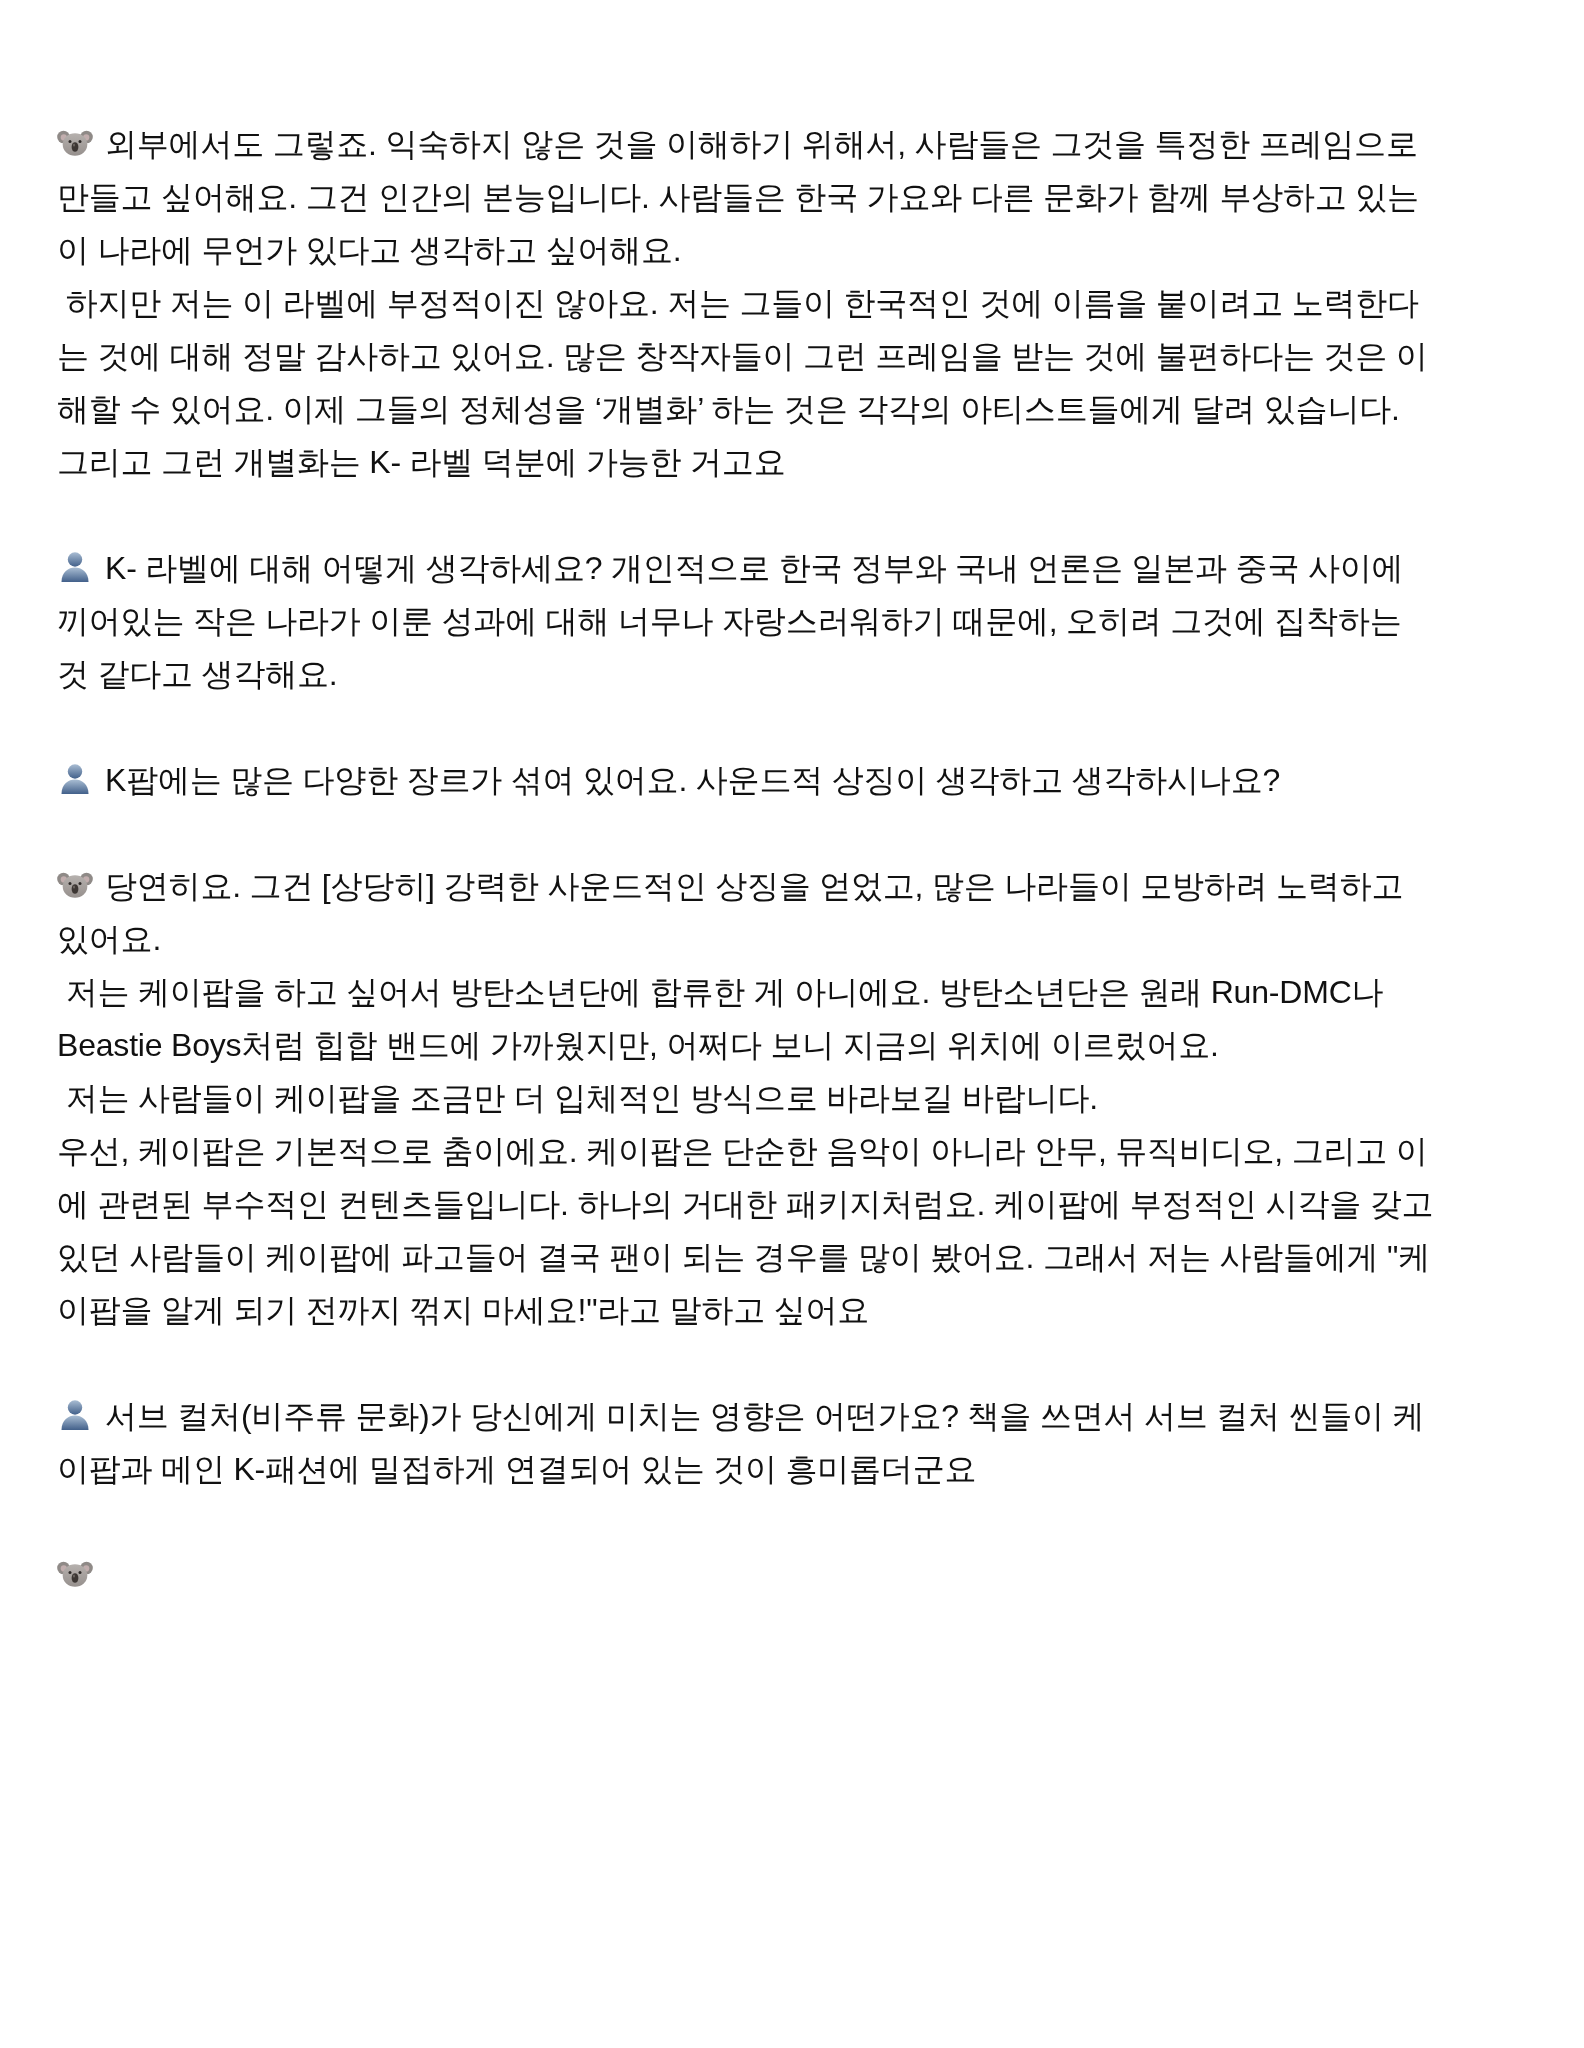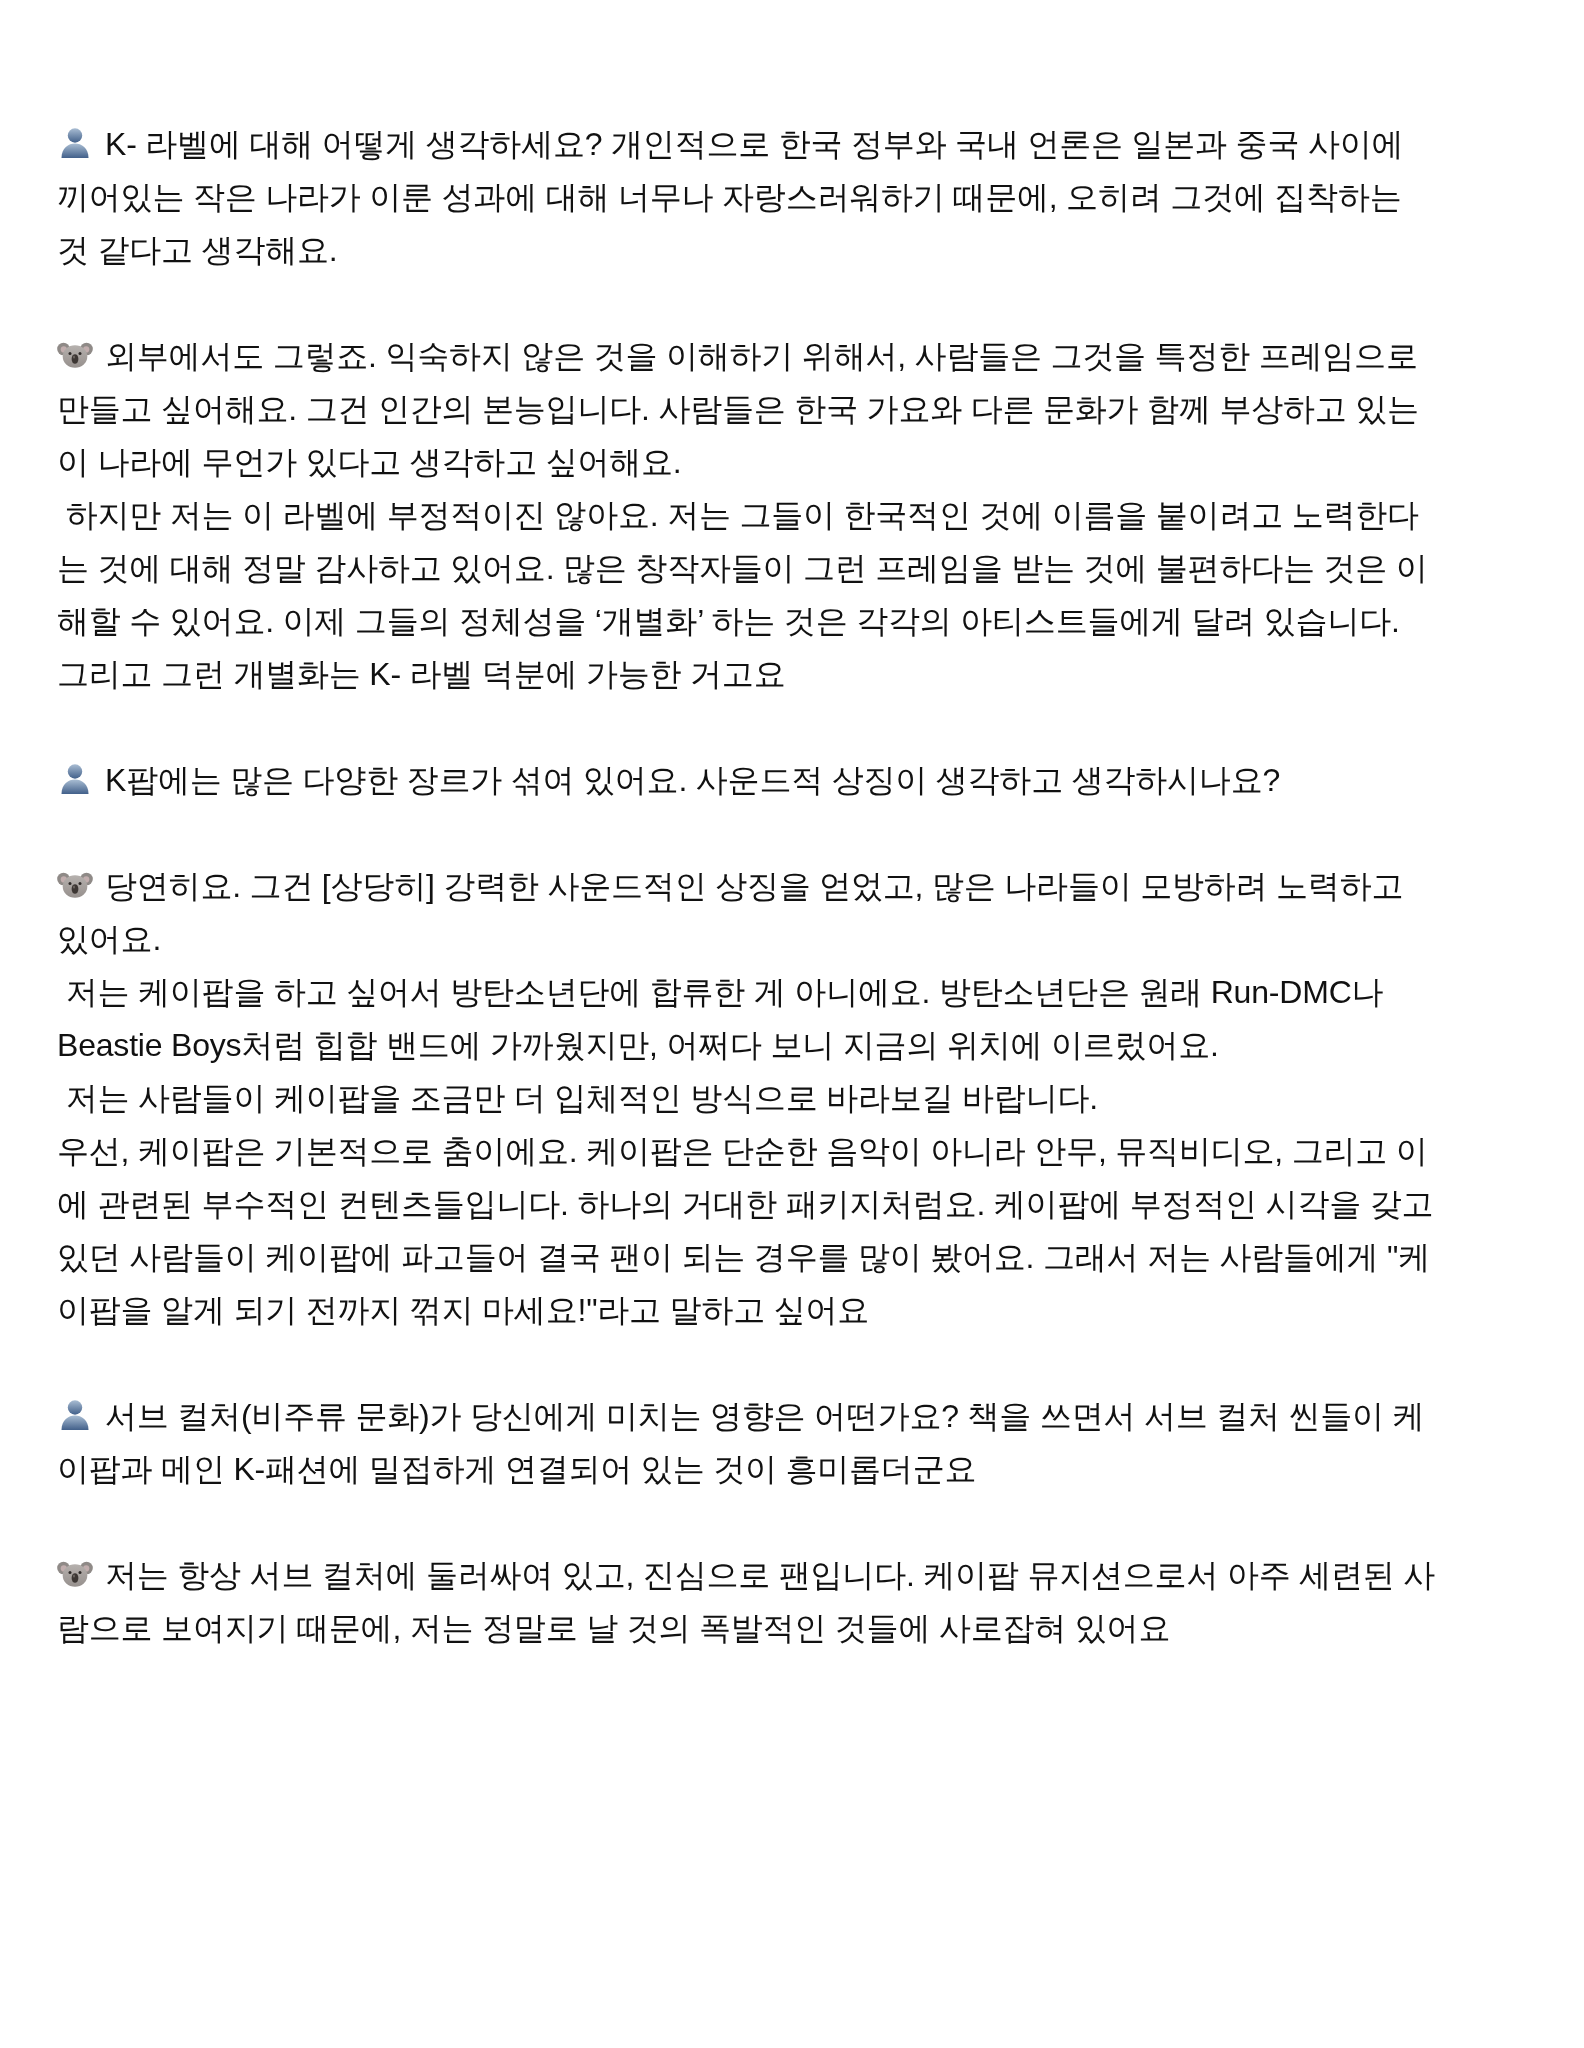--- a/index.html
+++ b/index.html
@@ -54,36 +54,36 @@
       <stop offset="0" stop-color="#b6b1ae"></stop>
       <stop offset="1" stop-color="#96908d"></stop>
     </linearGradient>
   </defs>
 </svg>
 
 <div class="page">
   <div class="transcript">
 
     <p class="msg"><span class="icon"><svg viewBox="0 0 36 36" width="36" height="36">
-            <circle cx="18" cy="10.5" r="7.2" fill="url(#persongrad)"></circle>
-            <path d="M4.5 33 C4.5 23 11.5 18.6 18 18.6 C24.5 18.6 31.5 23 31.5 33 Z" fill="url(#persongrad)"></path>
-          </svg></span><span class="msg-text">K- 라벨에 대해 어떻게 생각하세요? 개인적으로 한국 정부와 국내 언론은 일본과 중국 사이에 끼어있는 작은 나라가 이룬 성과에 대해 너무나 자랑스러워하기 때문에, 오히려 그것에 집착하는 것 같다고 생각해요.</span></p>
-
-    <p class="msg"><span class="icon"><svg viewBox="0 0 36 36" width="36" height="36">
             <circle cx="6.5" cy="12" r="6.3" fill="#8f8a87"></circle>
             <circle cx="29.5" cy="12" r="6.3" fill="#8f8a87"></circle>
             <circle cx="6.8" cy="12.4" r="3.1" fill="#c2aeae"></circle>
             <circle cx="29.2" cy="12.4" r="3.1" fill="#c2aeae"></circle>
             <ellipse cx="18" cy="19.5" rx="12.3" ry="11.3" fill="url(#koalahead)"></ellipse>
             <circle cx="13" cy="16.5" r="1.5" fill="#2e2a28"></circle>
             <circle cx="23" cy="16.5" r="1.5" fill="#2e2a28"></circle>
             <ellipse cx="18" cy="22" rx="3.4" ry="4.8" fill="#3c3633"></ellipse>
             <ellipse cx="17" cy="20" rx="1" ry="1.5" fill="#6b6560"></ellipse>
           </svg></span><span class="msg-text">외부에서도 그렇죠. 익숙하지 않은 것을 이해하기 위해서, 사람들은 그것을 특정한 프레임으로 만들고 싶어해요. 그건 인간의 본능입니다. 사람들은 한국 가요와 다른 문화가 함께 부상하고 있는 이 나라에 무언가 있다고 생각하고 싶어해요.
  하지만 저는 이 라벨에 부정적이진 않아요. 저는 그들이 한국적인 것에 이름을 붙이려고 노력한다는 것에 대해 정말 감사하고 있어요. 많은 창작자들이 그런 프레임을 받는 것에 불편하다는 것은 이해할 수 있어요. 이제 그들의 정체성을 ‘개별화’ 하는 것은 각각의 아티스트들에게 달려 있습니다. 그리고 그런 개별화는 K- 라벨 덕분에 가능한 거고요</span></p>
+
+    <p class="msg"><span class="icon"><svg viewBox="0 0 36 36" width="36" height="36">
+            <circle cx="18" cy="10.5" r="7.2" fill="url(#persongrad)"></circle>
+            <path d="M4.5 33 C4.5 23 11.5 18.6 18 18.6 C24.5 18.6 31.5 23 31.5 33 Z" fill="url(#persongrad)"></path>
+          </svg></span><span class="msg-text">K- 라벨에 대해 어떻게 생각하세요? 개인적으로 한국 정부와 국내 언론은 일본과 중국 사이에 끼어있는 작은 나라가 이룬 성과에 대해 너무나 자랑스러워하기 때문에, 오히려 그것에 집착하는 것 같다고 생각해요.</span></p>
 
     <p class="msg"><span class="icon"><svg viewBox="0 0 36 36" width="36" height="36">
             <circle cx="18" cy="10.5" r="7.2" fill="url(#persongrad)"></circle>
             <path d="M4.5 33 C4.5 23 11.5 18.6 18 18.6 C24.5 18.6 31.5 23 31.5 33 Z" fill="url(#persongrad)"></path>
           </svg></span><span class="msg-text">K팝에는 많은 다양한 장르가 섞여 있어요. 사운드적 상징이 생각하고 생각하시나요?</span></p>
 
     <p class="msg"><span class="icon"><svg viewBox="0 0 36 36" width="36" height="36">
             <circle cx="6.5" cy="12" r="6.3" fill="#8f8a87"></circle>
             <circle cx="29.5" cy="12" r="6.3" fill="#8f8a87"></circle>
             <circle cx="6.8" cy="12.4" r="3.1" fill="#c2aeae"></circle>
@@ -106,16 +106,16 @@
     <p class="msg"><span class="icon"><svg viewBox="0 0 36 36" width="36" height="36">
             <circle cx="6.5" cy="12" r="6.3" fill="#8f8a87"></circle>
             <circle cx="29.5" cy="12" r="6.3" fill="#8f8a87"></circle>
             <circle cx="6.8" cy="12.4" r="3.1" fill="#c2aeae"></circle>
             <circle cx="29.2" cy="12.4" r="3.1" fill="#c2aeae"></circle>
             <ellipse cx="18" cy="19.5" rx="12.3" ry="11.3" fill="url(#koalahead)"></ellipse>
             <circle cx="13" cy="16.5" r="1.5" fill="#2e2a28"></circle>
             <circle cx="23" cy="16.5" r="1.5" fill="#2e2a28"></circle>
             <ellipse cx="18" cy="22" rx="3.4" ry="4.8" fill="#3c3633"></ellipse>
             <ellipse cx="17" cy="20" rx="1" ry="1.5" fill="#6b6560"></ellipse>
-          </svg></span><span class="msg-text">저는 항상 서브 컬처에 둘러싸여 있고, 진심으로 팬입니다. 케이팝 뮤지션으로서 아주 세련된 사람으로 보여지기 때문에, 저는 정말로 날 것의 폭발적인 것들에 사로잡혀 있어요</span></p>
+          </svg></span></p>
 
   </div>
 </div>
 
 </body></html>

